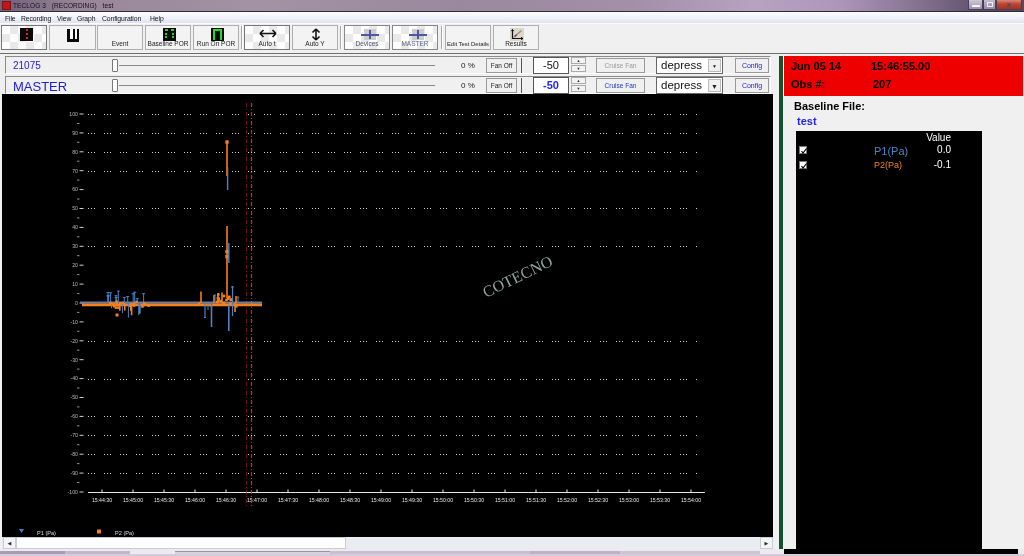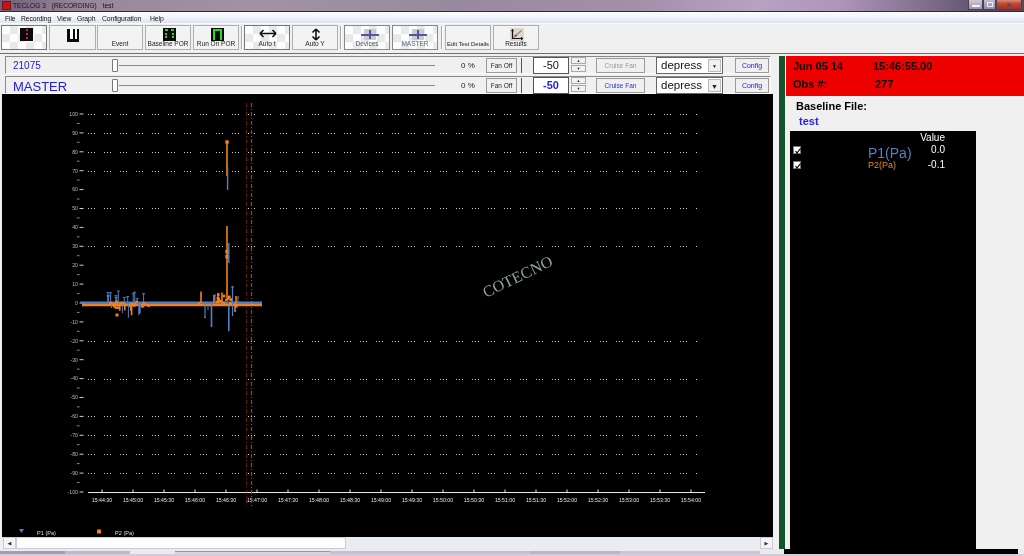--- a/index.html
+++ b/index.html
@@ -20,23 +20,23 @@
 .sep{position:absolute;top:2px;height:23px;width:2px;border-left:1px solid #a8a8a8;border-right:1px solid #fff}
 
 .crow{left:5px;width:766px;height:18.5px;background:#f0f0f0;border:1px solid #8a8a8a;border-bottom-color:#fdfdfd;border-right-color:#fdfdfd}
 .blue{color:#2222cc}
 .btn{position:absolute;background:#f0f0f0;border:1px solid #999;text-align:center;color:#222}
 .inp{position:absolute;background:#fff;border:1px solid #555;text-align:center}
 .ddl{position:absolute;background:#fff;border:1px solid #666}
 .spin{position:absolute;width:15px;height:15px}
 .spin div{position:absolute;left:0;width:15px;height:7px;background:#f2f2f2;border:1px solid #aaa;font-size:4px;line-height:5px;text-align:center;color:#333}
 
-.rpanel{left:779px;top:56px;width:241px;height:497px;background:#f0f0f0;border-left:6px solid #14532d}
+.rpanel{left:779px;top:56px;width:241px;height:497px;background:#f0f0f0;border-left:4px solid #14532d}
 .redbar{position:absolute;left:1px;top:0;width:239px;height:40px;background:#ef0000;color:#000;font-weight:bold;font-size:11px}
-.rtable{position:absolute;left:5px;top:75px;width:186px;height:421px;background:#000;color:#fff}
+.rtable{position:absolute;left:13px;top:75px;width:186px;height:421px;background:#000;color:#fff}
 .cbx{position:absolute;width:8px;height:8px;background:#fff;border:1px solid #777}
 
 .sbar{left:2px;top:537px;width:771px;height:12px;background:#e9edf1}
 .sbtn{position:absolute;top:0;width:13px;height:12px;background:#f4f5f7;border:1px solid #c9cdd3;color:#303030;font-size:5px;line-height:11px;text-align:center}
 .sthumb{position:absolute;left:14px;top:0;width:330px;height:12px;background:#fdfdfd;border:1px solid #c9cdd3}
 </style></head><body>
 <div class="win">
 
 <div class="abs" style="left:2px;top:94px;width:771px;height:443px;background:#000"></div>
 <svg class="abs" style="left:0;top:0" width="779" height="556" font-family="Liberation Sans,sans-serif">
@@ -406,32 +406,32 @@
   <div class="sbtn" style="left:1px">◀</div>
   <div class="sthumb"></div>
   <div class="sbtn" style="left:758px">▶</div>
 </div>
 
 <div class="abs rpanel">
   <div class="redbar">
     <div style="position:absolute;left:7px;top:4px">Jun 05 14</div>
     <div style="position:absolute;left:87px;top:4px">15:46:55.00</div>
     <div style="position:absolute;left:7px;top:22px">Obs #:</div>
-    <div style="position:absolute;left:89px;top:22px">277</div>
+    <div style="position:absolute;left:89px;top:22px">207</div>
   </div>
   <div style="position:absolute;left:11px;top:44px;font-size:11px;font-weight:bold;color:#000">Baseline File:</div>
   <div style="position:absolute;left:14px;top:59px;font-size:11px;font-weight:600;color:#2424e8">test</div>
   <div class="rtable">
     <div style="position:absolute;right:31px;top:1px;font-size:10px">Value</div>
     <div class="cbx" style="left:3px;top:15px">
           <svg style="display:block" width="8" height="8" viewBox="0 0 8 8">
             <path d="M1.5 4 L3 6 L6.5 1.5" stroke="#000" stroke-width="1.2" fill="none"></path>
           </svg>
         </div>
-    <div style="position:absolute;left:78px;top:14px;font-size:14px;color:#4d82c4">P1(Pa)</div>
+    <div style="position:absolute;left:78px;top:14px;font-size:11px;color:#4d82c4">P1(Pa)</div>
     <div style="position:absolute;right:31px;top:13px;font-size:10px">0.0</div>
     <div class="cbx" style="left:3px;top:30px">
           <svg style="display:block" width="8" height="8" viewBox="0 0 8 8">
             <path d="M1.5 4 L3 6 L6.5 1.5" stroke="#000" stroke-width="1.2" fill="none"></path>
           </svg>
         </div>
     <div style="position:absolute;left:78px;top:29px;font-size:9px;color:#f5801e">P2(Pa)</div>
     <div style="position:absolute;right:31px;top:28px;font-size:10px">-0.1</div>
   </div>
 </div>

